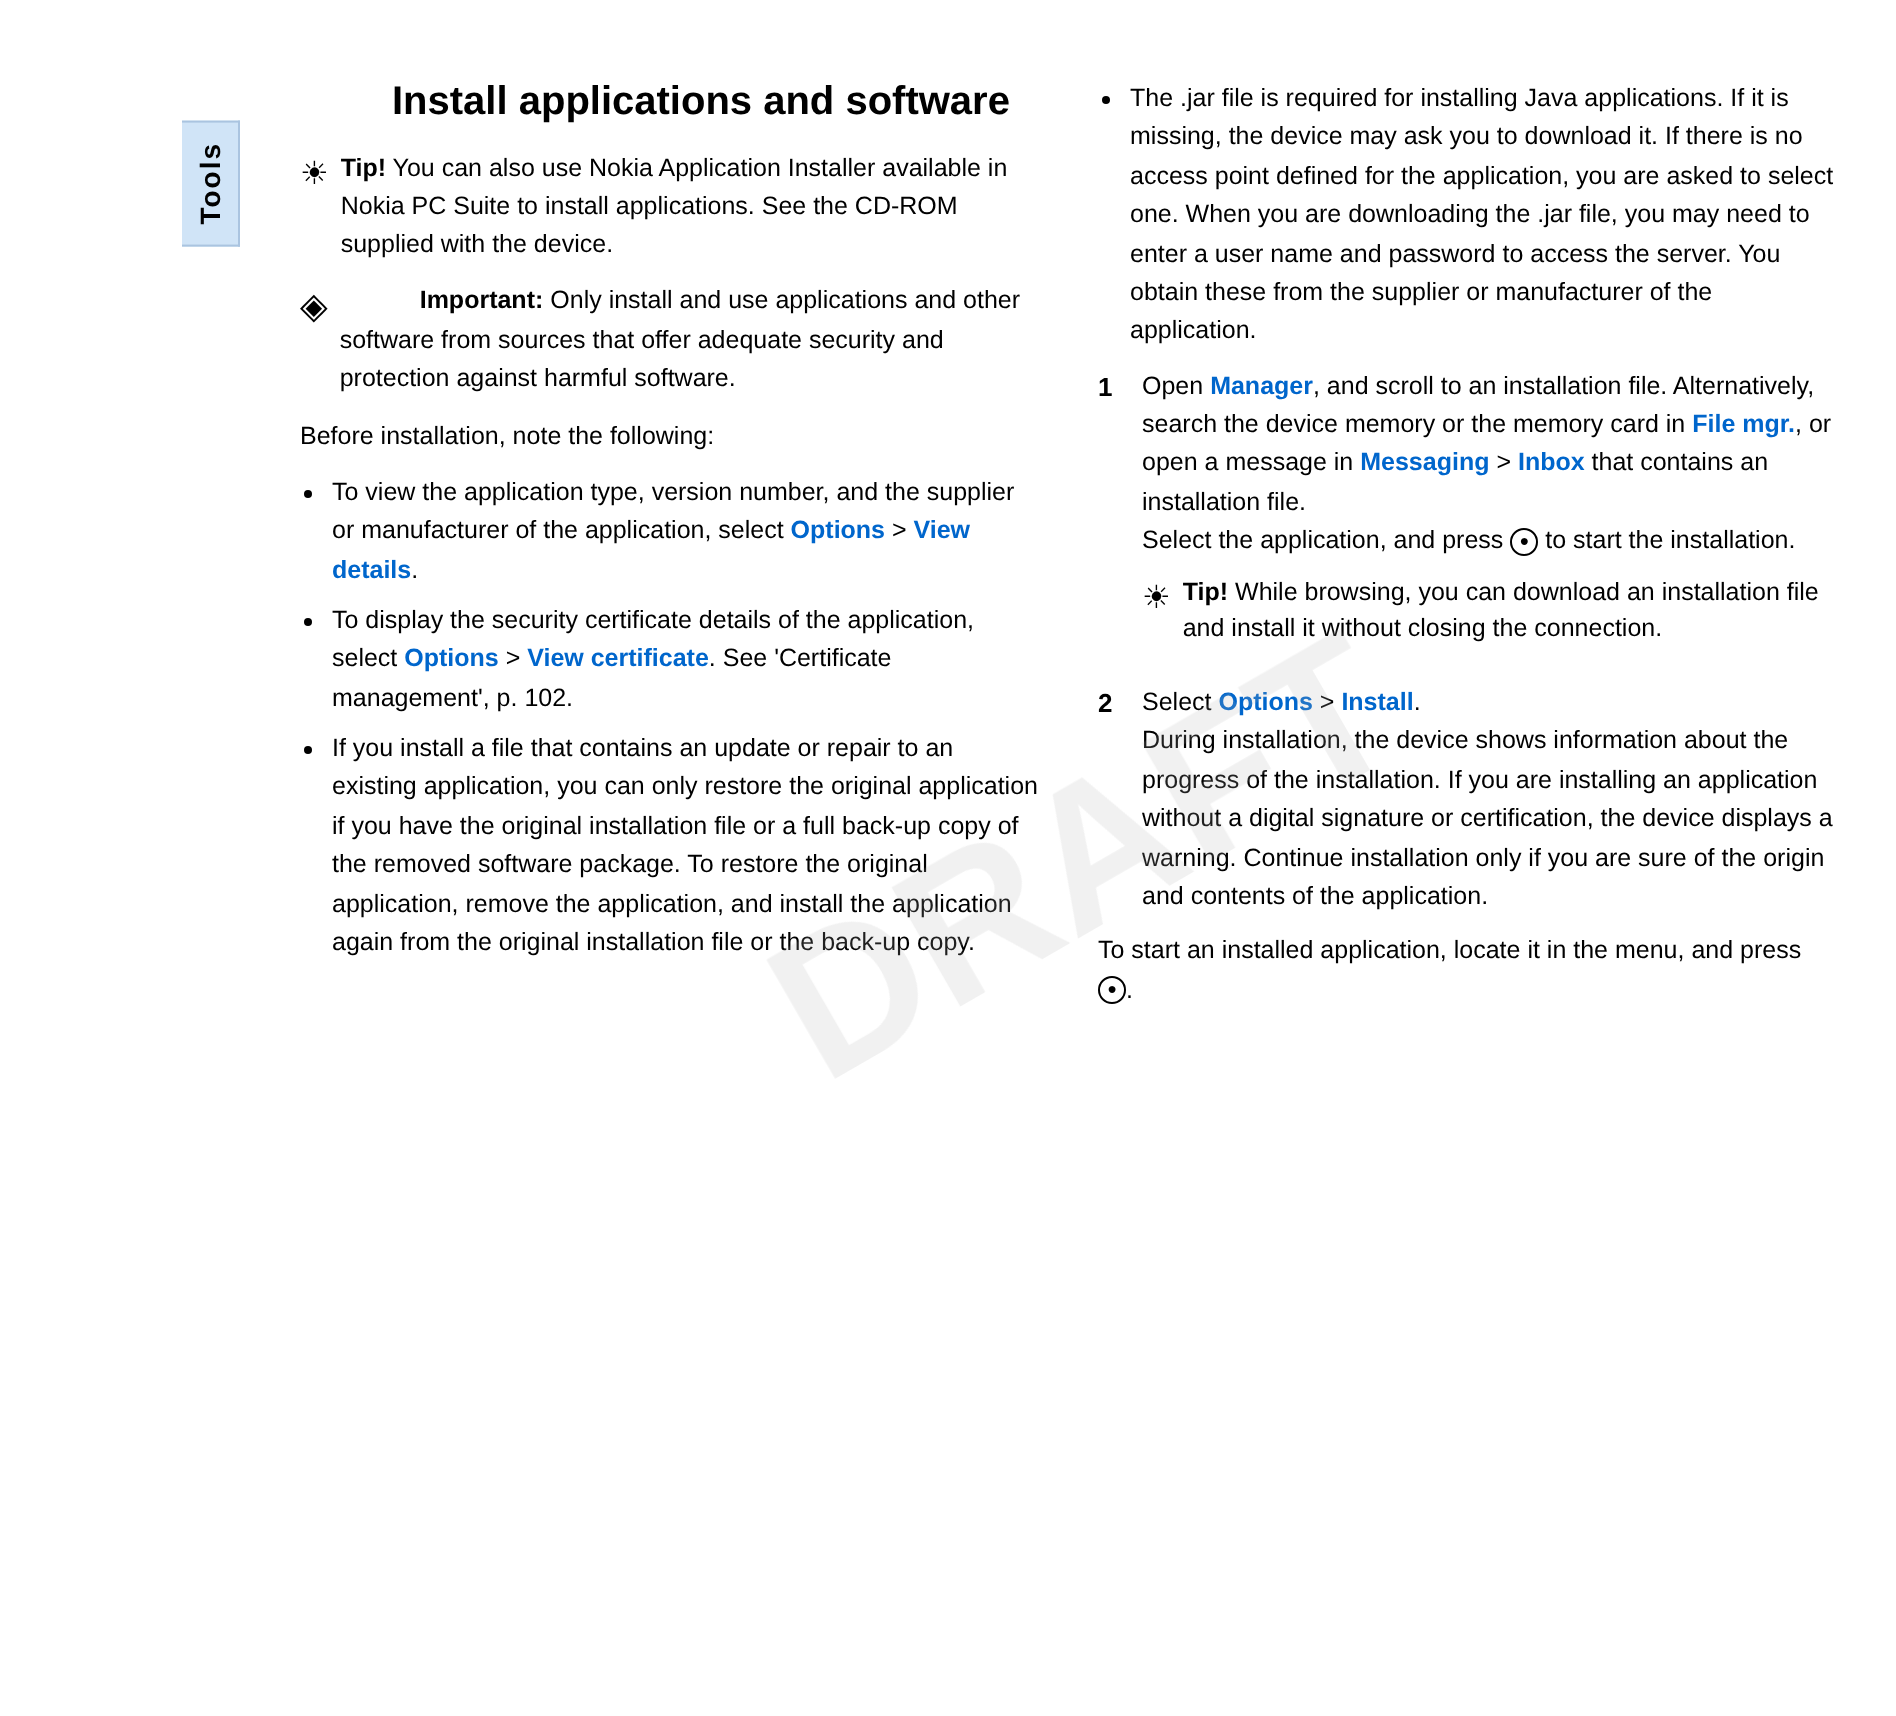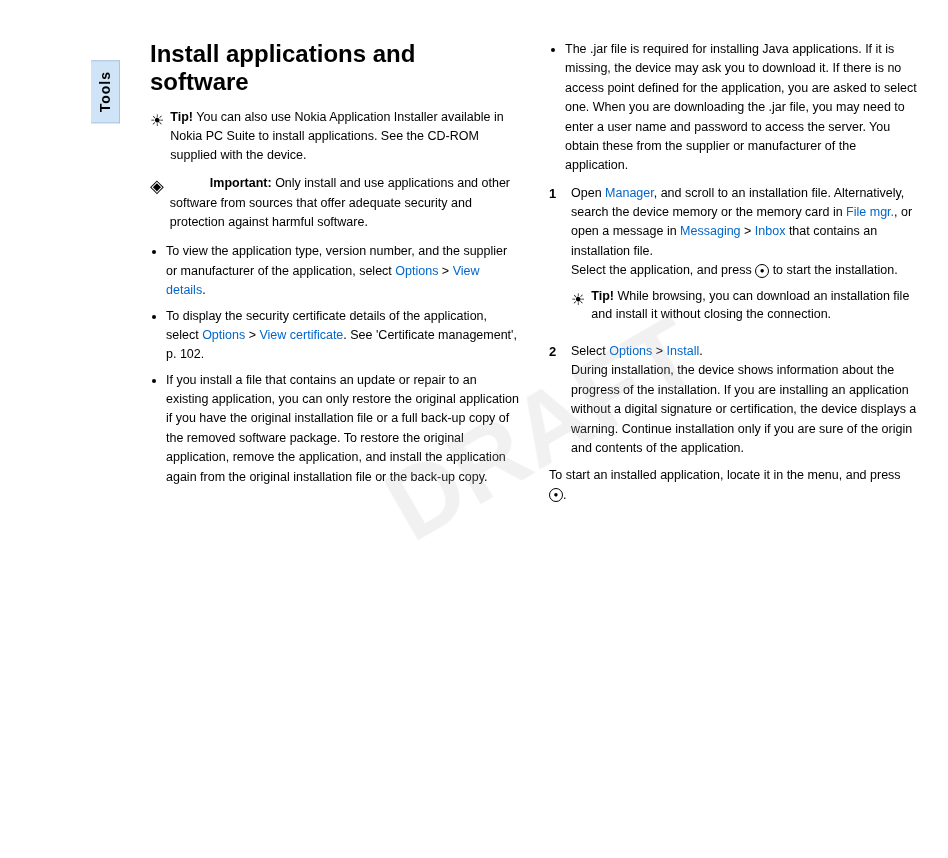--- a/index.html
+++ b/index.html
@@ -63,24 +63,25 @@
       flex: 1;
       max-width: 430px;
     }
 
     .right-column {
       flex: 1;
       max-width: 430px;
     }
 
     h1 {
-      font-size: 24px;
+      font-size: 20px;
       font-weight: bold;
       margin-bottom: 12px;
       color: #000;
+      margin-left: 46px;
     }
 
     .tip-box {
       display: flex;
       align-items: flex-start;
       gap: 6px;
       margin-bottom: 10px;
       font-size: 12.5px;
       line-height: 1.5;
     }
@@ -129,21 +130,21 @@
 
     ul li {
       font-size: 12.5px;
       line-height: 1.55;
       margin-bottom: 6px;
       list-style-type: disc;
     }
 
     .bold-link {
       color: #0066cc;
-      font-weight: normal;
+      font-weight: bold;
     }
 
     .numbered-list {
       list-style: none;
       margin-left: 0;
       padding: 0;
     }
 
     .numbered-list li {
       display: flex;
@@ -222,20 +223,21 @@
 
 
     <div class="important-box">
       <span class="important-icon">◈</span>
       <span class="important-text">
         <span class="important-label">Important:</span>
         <span> Only install and use applications and other software from sources that offer adequate security and protection against harmful software.</span>
       </span>
     </div>
 
+    <p>Before installation, note the following:</p>
 
     <ul>
       <li>
         To view the application type, version number, and the supplier or manufacturer of the application, select <span class="bold-link">Options</span> &gt; <span class="bold-link">View details</span>.
       </li>
       <li>
         To display the security certificate details of the application, select <span class="bold-link">Options</span> &gt; <span class="bold-link">View certificate</span>. See 'Certificate management', p. 102.
       </li>
       <li>
         If you install a file that contains an update or repair to an existing application, you can only restore the original application if you have the original installation file or a full back-up copy of the removed software package. To restore the original application, remove the application, and install the application again from the original installation file or the back-up copy.

